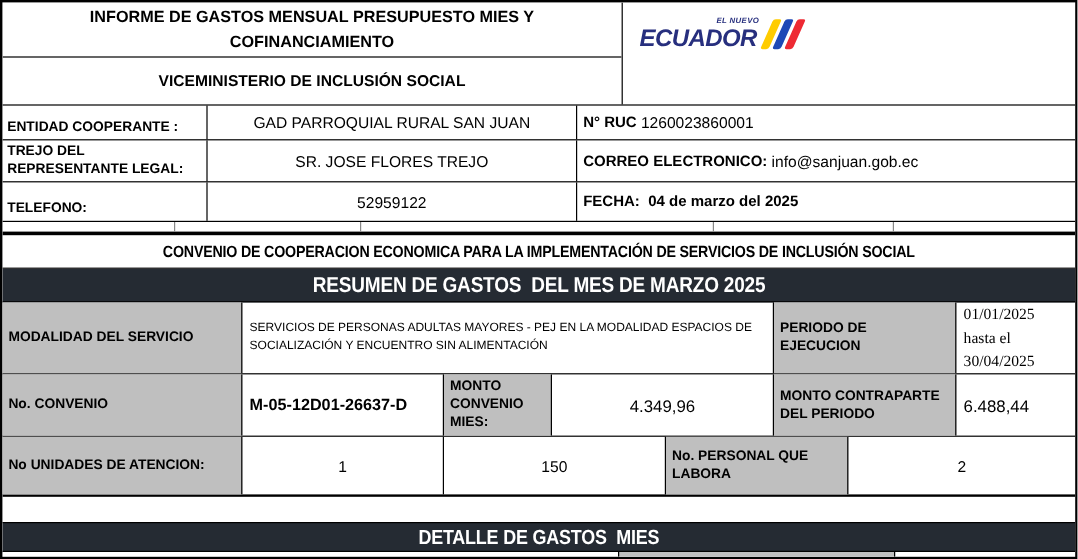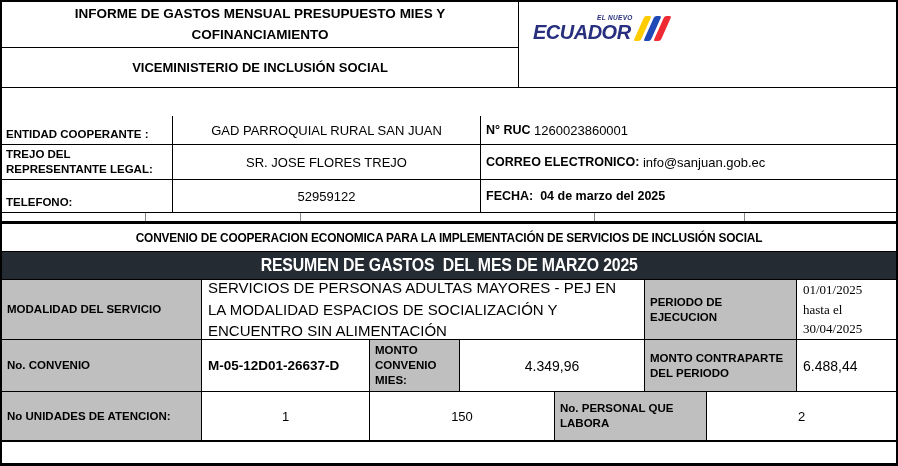--- a/index.html
+++ b/index.html
@@ -41,21 +41,21 @@
   .stripe.r{background:#ee2a33;}
 
   
   .info-row{border-bottom:1px solid #000;}
   .lbl{font-weight:bold;font-size:11.5px;line-height:1.25;padding:2px 4px;display:flex;align-items:center;}
   .info-l{width:171px;align-items:flex-end;padding-bottom:3px;}
   .info-l.mid{align-items:center;}
   .info-v{width:308px;display:flex;align-items:center;justify-content:center;font-size:13px;}
   .info-r{flex:1;display:flex;align-items:center;padding:0 5px;font-size:13px;white-space:pre;}
   .info-r b{font-size:12.5px;}
-  .r-entidad{height:29px;margin-top:28px;}
+  .r-entidad{height:29px;}
   .r-nombre{height:35px;}
   .r-telefono{height:33px;}
   .r-telefono .info-l{align-items:flex-end;}
 
   
   .spacer{height:11px;border-bottom:3px solid #000;}
   .spacer .c{border-right:1px solid #888;}
   .sp1{width:144px;}.sp2{width:155px;}.sp3{width:294px;}.sp4{width:150px;}.sp5{flex:1;border-right:none!important;}
 
   
@@ -74,21 +74,21 @@
   .rowA{height:60px;border-bottom:1px solid #000;}
   .rowB{height:52px;border-bottom:1px solid #000;}
   .rowC{height:50px;border-bottom:2px solid #000;}
   .gc1{width:200px;}
   .gc2{width:168px;}
   .gc3{width:90px;}
   .gc4{width:185px;}
   .gc5{width:152px;}
   .gc6{flex:1;}
   .gc2345{width:443px;}
-  .desc{font-size:15px;line-height:1.45;padding:2px 6px;display:flex;align-items:center;}
+  .desc{font-size:10px;line-height:1.45;padding:2px 6px;display:flex;align-items:center;}
   .money{font-size:14px;}
   .conv-num{font-weight:bold;font-size:13.5px;}
   .periodo-val{line-height:1.5;padding-right:6px;font-family:Liberation Serif, serif;}
 
   
   .gap{height:21px;}
   .det-bar{height:25px;border-top:1px solid #000;border-bottom:1px solid #000;}
   .det-bar .t{font-size:17px;}
   .strip{height:4px;position:relative;}
   .strip .seg{position:absolute;left:513px;top:0;width:231px;height:4px;background:#bfbfbf;border-left:1px solid #000;border-right:1px solid #000;box-sizing:border-box;}

